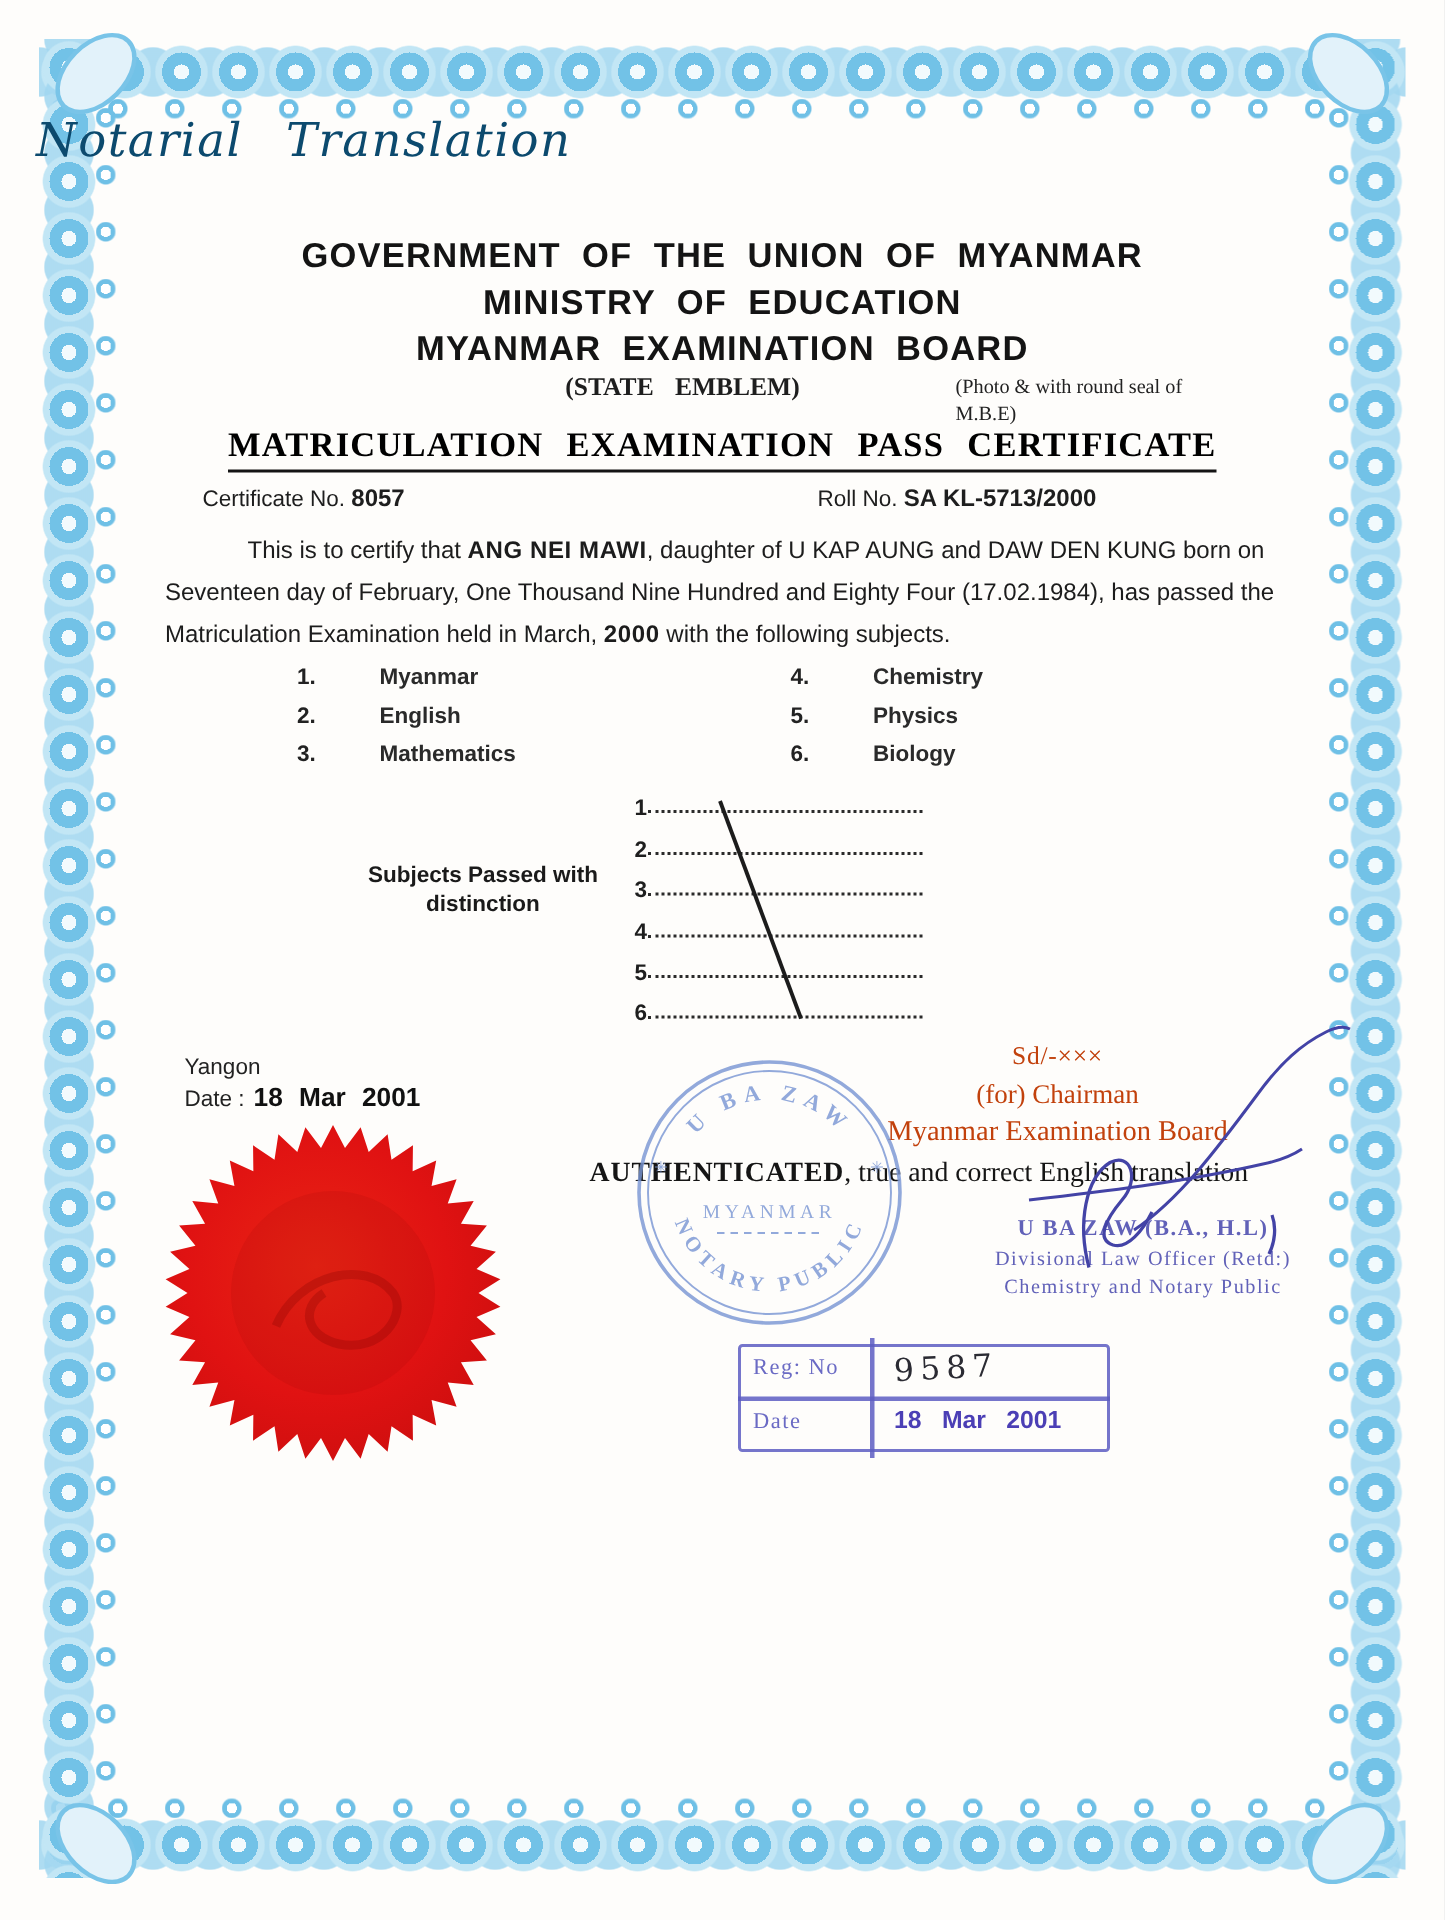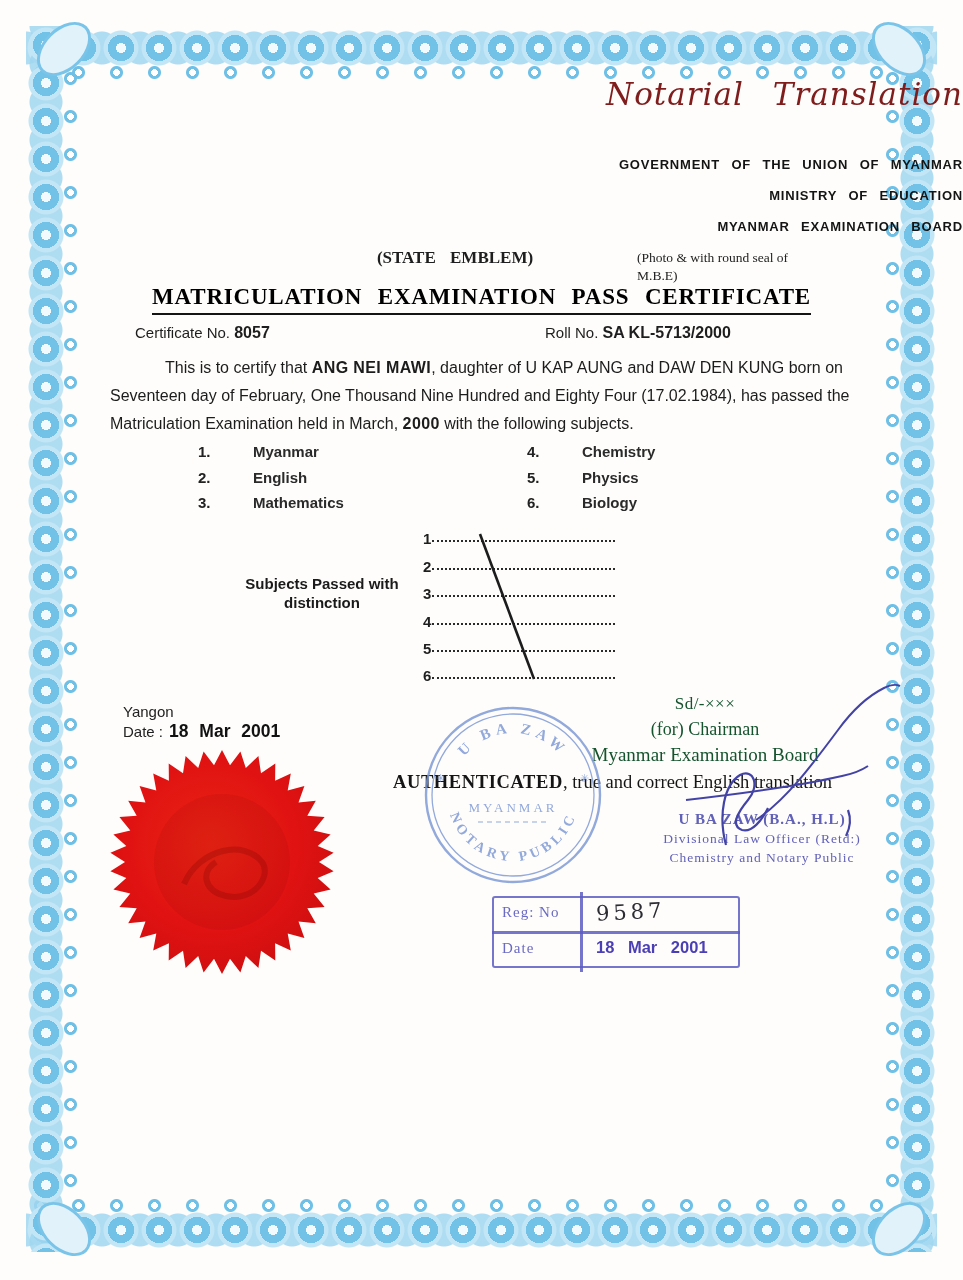--- a/index.html
+++ b/index.html
@@ -30,24 +30,24 @@
     background-size:13px 38px;}
   .frame-left::after{right:-11px;} .frame-right::after{left:-11px;}
   .corner{position:absolute;width:58px;height:36px;border:3px solid #79c4e8;background:#e2f2fa;border-radius:50%;}
   .corner.tl{left:32px;top:28px;transform:rotate(-45deg);}
   .corner.tr{right:32px;top:28px;transform:rotate(45deg);}
   .corner.bl{left:32px;bottom:30px;transform:rotate(45deg);}
   .corner.br{right:32px;bottom:30px;transform:rotate(-45deg);}
 
   .abs{position:absolute;}
   
-  .notarial{top:76px;left:0;right:0;text-align:right;
+  .notarial{top:76px;left:0;right:0;text-align:left;
     font-family:"DejaVu Serif","Liberation Serif",serif;font-style:italic;
-    font-size:31px;color:#7f1d1d;word-spacing:18px;letter-spacing:1px;padding-left:24px;}
-  .gov{left:0;right:0;text-align:right;font-weight:bold;font-size:13px;
+    font-size:31px;color:#0c4a6e;word-spacing:18px;letter-spacing:1px;padding-left:24px;}
+  .gov{left:0;right:0;text-align:center;font-weight:bold;font-size:23px;
     letter-spacing:.8px;word-spacing:7px;color:#141414;}
   .gov1{top:157px;} .gov2{top:188px;} .gov3{top:219px;}
   .emblem{top:248px;left:280px;width:350px;text-align:center;
     font-family:"Liberation Serif",serif;font-weight:bold;font-size:17px;word-spacing:10px;}
   .photonote{top:249px;left:637px;width:172px;font-family:"Liberation Serif",serif;
     font-size:13.5px;line-height:1.35;color:#222;}
   .maintitle{top:284px;left:0;right:0;text-align:center;}
   .maintitle span{display:inline-block;font-family:"Liberation Serif",serif;font-weight:bold;
     font-size:23px;letter-spacing:.8px;word-spacing:9px;color:#000000;
     border-bottom:2.5px solid #141414;padding-bottom:3px;}
@@ -65,21 +65,21 @@
   .colR{top:443px;left:527px;width:220px;}
   .dist-label{top:574px;left:237px;width:170px;font-weight:bold;font-size:15px;line-height:19px;color:#1a1a1a;text-align:center;}
   .dotrows{top:516px;left:423px;width:192px;}
   .dotrow{height:27.4px;display:flex;align-items:flex-end;}
   .dotrow .dn{font-weight:bold;font-size:15px;line-height:1;transform:translateY(3px);}
   .dotrow .leader{flex:1;border-bottom:2.5px dotted #2a2a2a;margin-bottom:1px;margin-left:1px;}
   .issue-place{top:703px;left:123px;font-size:15px;color:#222;}
   .issue-date{top:721px;left:123px;font-size:15px;color:#222;text-align:right;}
   .issue-date b{font-size:17.5px;color:#111;word-spacing:6px;margin-left:6px;}
   .signblock{top:694px;left:565px;width:280px;text-align:center;
-    font-family:"Liberation Serif",serif;color:#14532d;}
+    font-family:"Liberation Serif",serif;color:#c2410c;}
   .sd{font-size:17px;letter-spacing:.5px;}
   .forchair{font-size:18px;margin-top:5px;}
   .org{font-size:19px;margin-top:4px;}
   .authline{top:772px;left:393px;width:460px;font-family:"Liberation Serif",serif;
     font-size:18.5px;color:#151515;}
   .authline b{letter-spacing:.6px;}
   .officer{top:810px;left:642px;width:240px;text-align:center;
     font-family:"Liberation Serif",serif;color:#6161b8;line-height:19px;}
   .officer .o1{font-size:15px;font-weight:bold;letter-spacing:1px;}
   .officer .o2,.officer .o3{font-size:13.5px;letter-spacing:1px;}

